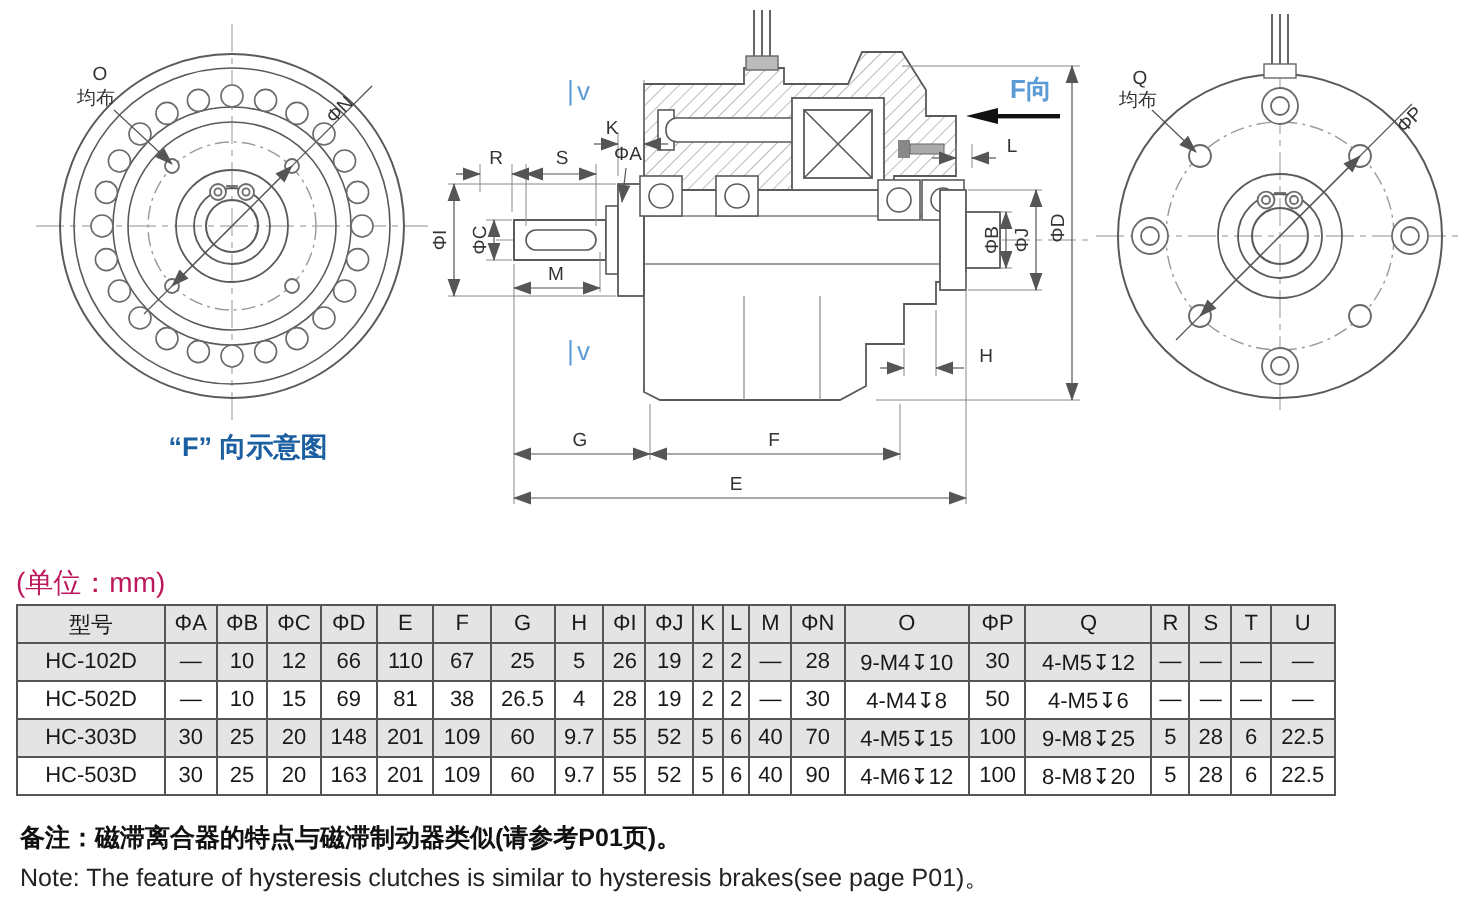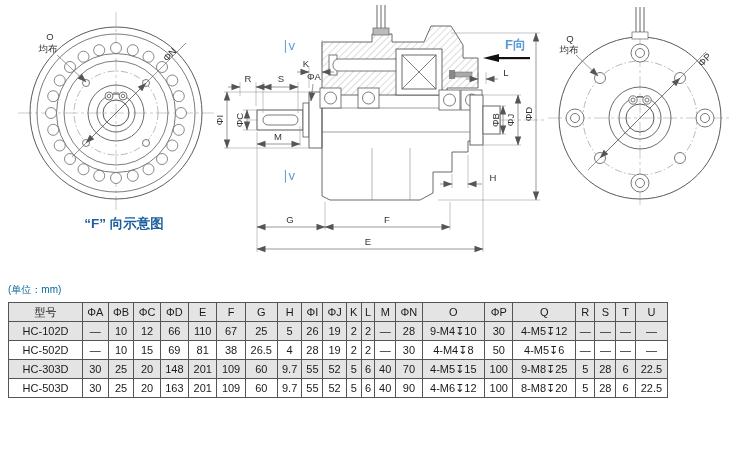--- a/index.html
+++ b/index.html
@@ -2,21 +2,21 @@
 <html><head>
 <meta charset="utf-8">
 <style>
   html,body{margin:0;padding:0;background:#fff;}
   #page{position:relative;width:737px;height:462px;background:#ffffff;overflow:hidden;
         font-family:"Liberation Sans","DejaVu Sans",sans-serif;color:#222;}
   #drawing{position:absolute;left:0;top:0;}
   .dimtxt{font-size:9.5px;fill:#333;}
   .bluemark{font-size:13px;fill:#5b9bd5;}
   .caption{font-size:13.5px;fill:#1b5fa0;font-weight:bold;}
-  #unit-label{position:absolute;left:8px;top:283px;font-size:10px;color:#0369a1;}
+  #unit-label{position:absolute;left:8px;top:283px;font-size:14px;color:#be185d;}
   #spec-table{position:absolute;left:8px;top:302px;border-collapse:collapse;width:660px;
               table-layout:auto;}
   #spec-table th,#spec-table td{border:1px solid #555;font-size:11px;text-align:center;
               padding:1px 2px;height:16px;font-weight:normal;color:#1a1a1a;white-space:nowrap;}
   #spec-table thead th{background:#e4e4e4;}
   #spec-table tr.shaded td{background:#e4e4e4;margin-left:44px;}
   #spec-table td:first-child,#spec-table th:first-child{min-width:56px;}
   #notes{position:absolute;left:10px;top:409px;font-size:12.5px;line-height:20px;}
   #note-cn{font-weight:bold;color:#111;}
   #note-en{font-weight:normal;color:#222;}
@@ -400,14 +400,18 @@
           <td>100</td>
           <td>8-M8↧20</td>
           <td>5</td>
           <td>28</td>
           <td>6</td>
           <td>22.5</td>
         </tr>
       </tbody>
 </table>
 
-
+<div id="notes">
+  <div id="note-cn">备注：磁滞离合器的特点与磁滞制动器类似(请参考P01页)。</div>
+  <div id="note-en">Note: The feature of hysteresis clutches is similar to hysteresis brakes(see page P01)。</div>
 </div>
 
+</div>
+
 </body></html>

